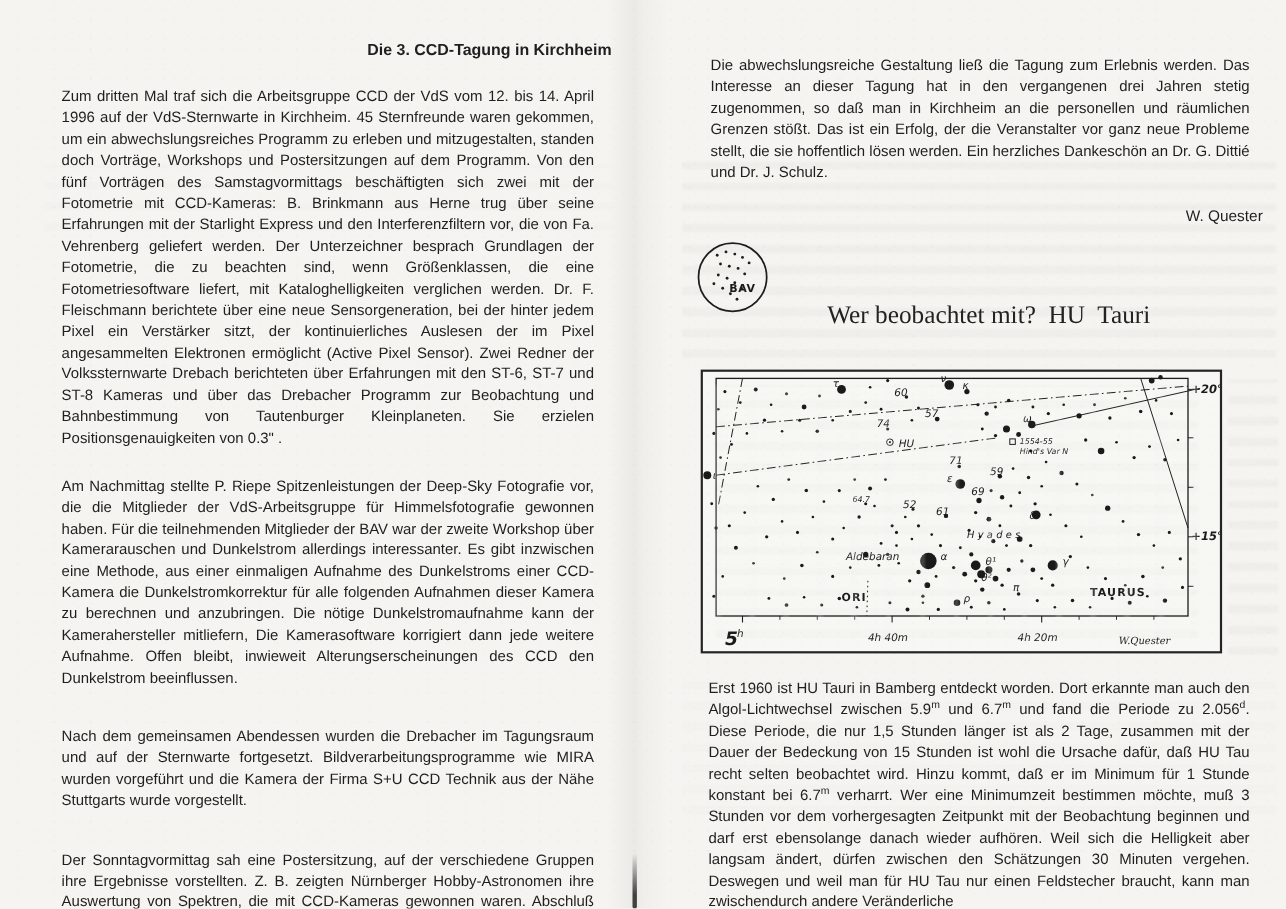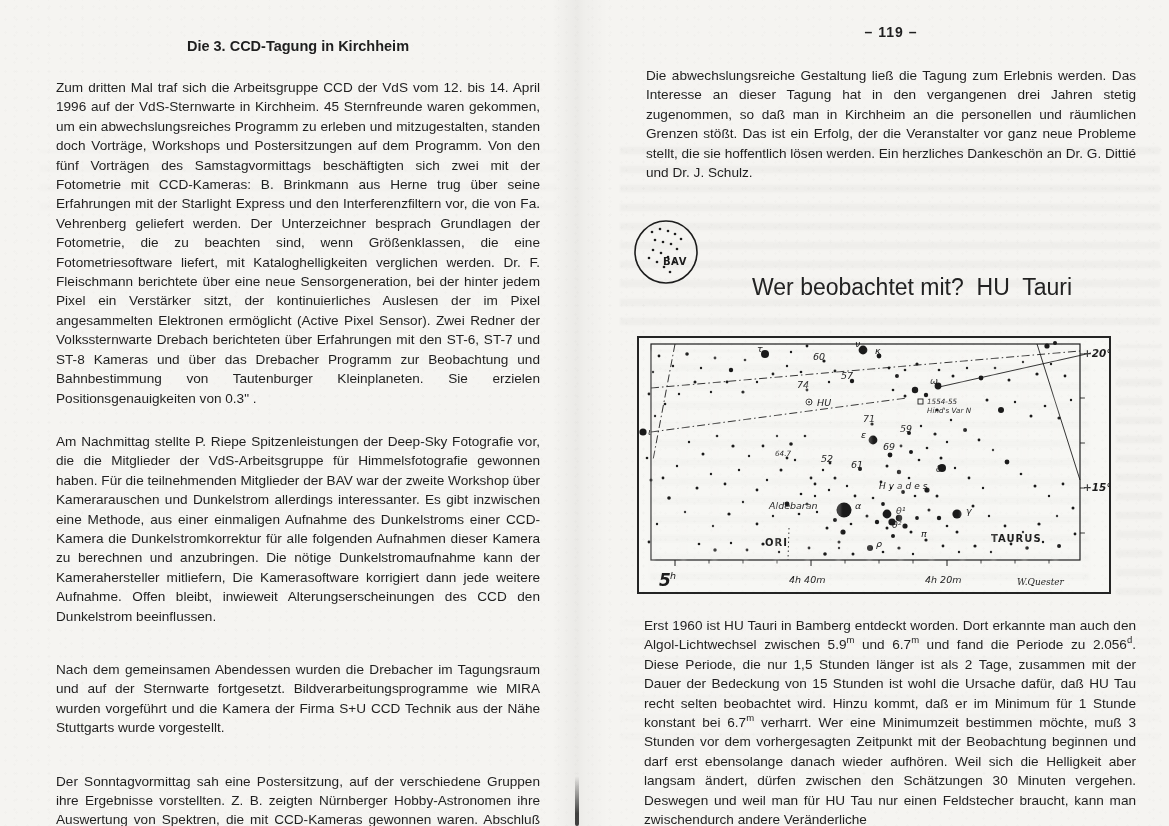--- a/index.html
+++ b/index.html
@@ -32,38 +32,38 @@
     position:absolute;pointer-events:none;opacity:.38;filter:blur(.8px);
     background-image:
       repeating-linear-gradient(0deg, rgba(110,110,110,.12) 0 7px, transparent 7px 19px),
       repeating-linear-gradient(90deg, rgba(245,244,241,.85) 0 5px, transparent 5px 31px);
   }
   .page-col{position:absolute;}
   .page-number{
     text-align:center;font-weight:bold;font-size:14px;letter-spacing:1px;
   }
   .doc-title{
-    text-align:center;font-weight:bold;font-size:14.5px;margin-top:14px;
+    text-align:right;font-weight:bold;font-size:14.5px;margin-top:14px;
   }
   .para{
     font-size:13.6px;line-height:19.4px;text-align:justify;margin:16px;
   }
   .para sup{font-size:9.5px;line-height:0;}
   #left-col{left:40px;top:24px;width:516px;}
   #left-col .para{margin-top:24px;}
   #left-col .para.gap-big{margin-top:34px;}
   #right-head{left:630px;top:24px;width:522px;}
   #right-head .para{margin-top:26px;}
   .byline{
     text-align:right;font-size:14px;margin-top:22px;padding-right:4px;
   }
   #bav-logo{position:absolute;left:632px;top:218px;width:68px;height:68px;}
   #article-title{
     position:absolute;left:752px;top:274px;width:400px;
-    font-size:23px;white-space:pre;color:#222;
+    font-size:23px;white-space:pre;color:#222;font-family:Liberation Serif, serif;
   }
   #chart-box{
     position:absolute;left:637px;top:336px;width:474px;height:258px;
     border:2px solid #242424;box-sizing:border-box;background:rgba(255,255,255,.25);
   }
   #chart-ghost{left:650px;top:350px;width:440px;height:230px;opacity:.22;}
   #right-body{position:absolute;left:628px;top:600px;width:524px;}
   
   svg text{fill:#1b1b1b;font-family:"DejaVu Sans",sans-serif;}
   .t-it{font-size:9.5px;font-style:italic;}
@@ -88,22 +88,22 @@
 
 <div id="left-col" class="page-col">
   <div class="doc-title">Die 3. CCD-Tagung in Kirchheim</div>
   <p class="para">Zum dritten Mal traf sich die Arbeitsgruppe CCD der VdS vom 12. bis 14. April 1996 auf der VdS-Sternwarte in Kirchheim. 45 Sternfreunde waren gekommen, um ein abwechslungsreiches Programm zu erleben und mitzugestalten, standen doch Vorträge, Workshops und Postersitzungen auf dem Programm. Von den fünf Vorträgen des Samstagvormittags beschäftigten sich zwei mit der Fotometrie mit CCD-Kameras: B. Brinkmann aus Herne trug über seine Erfahrungen mit der Starlight Express und den Interferenzfiltern vor, die von Fa. Vehrenberg geliefert werden. Der Unterzeichner besprach Grundlagen der Fotometrie, die zu beachten sind, wenn Größenklassen, die eine Fotometriesoftware liefert, mit Kataloghelligkeiten verglichen werden. Dr. F. Fleischmann berichtete über eine neue Sensorgeneration, bei der hinter jedem Pixel ein Verstärker sitzt, der kontinuierliches Auslesen der im Pixel angesammelten Elektronen ermöglicht (Active Pixel Sensor). Zwei Redner der Volkssternwarte Drebach berichteten über Erfahrungen mit den ST-6, ST-7 und ST-8 Kameras und über das Drebacher Programm zur Beobachtung und Bahnbestimmung von Tautenburger Kleinplaneten. Sie erzielen Positionsgenauigkeiten von 0.3" .</p>
   <p class="para">Am Nachmittag stellte P. Riepe Spitzenleistungen der Deep-Sky Fotografie vor, die die Mitglieder der VdS-Arbeitsgruppe für Himmelsfotografie gewonnen haben. Für die teilnehmenden Mitglieder der BAV war der zweite Workshop über Kamerarauschen und Dunkelstrom allerdings interessanter. Es gibt inzwischen eine Methode, aus einer einmaligen Aufnahme des Dunkelstroms einer CCD-Kamera die Dunkelstromkorrektur für alle folgenden Aufnahmen dieser Kamera zu berechnen und anzubringen. Die nötige Dunkelstromaufnahme kann der Kamerahersteller mitliefern, Die Kamerasoftware korrigiert dann jede weitere Aufnahme. Offen bleibt, inwieweit Alterungserscheinungen des CCD den Dunkelstrom beeinflussen.</p>
   <p class="para gap-big">Nach dem gemeinsamen Abendessen wurden die Drebacher im Tagungsraum und auf der Sternwarte fortgesetzt. Bildverarbeitungsprogramme wie MIRA wurden vorgeführt  und die Kamera der Firma S+U CCD Technik aus der Nähe Stuttgarts wurde vorgestellt.</p>
   <p class="para gap-big">Der Sonntagvormittag sah eine Postersitzung, auf der verschiedene Gruppen ihre Ergebnisse vorstellten. Z. B. zeigten Nürnberger Hobby-Astronomen ihre Auswertung von Spektren, die mit CCD-Kameras gewonnen waren. Abschluß der Tagung war eine Diskussion der verbliebenen Teilnehmer, die den Verlauf der Tagung Revue passieren ließen und Anregungen für die nächste gaben.</p>
 </div>
 
 <div id="right-head" class="page-col">
-  <div class="page-number">–  119  –</div>
   <p class="para">Die abwechslungsreiche Gestaltung ließ die Tagung zum Erlebnis werden. Das Interesse an dieser Tagung hat in den vergangenen drei Jahren stetig zugenommen, so daß man in Kirchheim an die personellen und räumlichen Grenzen stößt. Das ist ein Erfolg, der die Veranstalter vor ganz neue Probleme stellt, die sie hoffentlich lösen werden. Ein herzliches Dankeschön an Dr. G. Dittié und Dr. J. Schulz.</p>
+  <div class="byline">W. Quester</div>
 </div>
 
 <svg id="bav-logo" viewBox="0 0 68 68">
   <circle cx="34" cy="34" r="31" fill="none" stroke="#1d1d1d" stroke-width="1.6"></circle>
   <g id="bav-dots">
       <circle cx="20" cy="14" r="1.3" fill="#1d1d1d"></circle>
       <circle cx="28" cy="11" r="1.3" fill="#1d1d1d"></circle>
       <circle cx="36" cy="13" r="1.3" fill="#1d1d1d"></circle>
       <circle cx="43" cy="16" r="1.3" fill="#1d1d1d"></circle>
       <circle cx="49" cy="21" r="1.3" fill="#1d1d1d"></circle>

